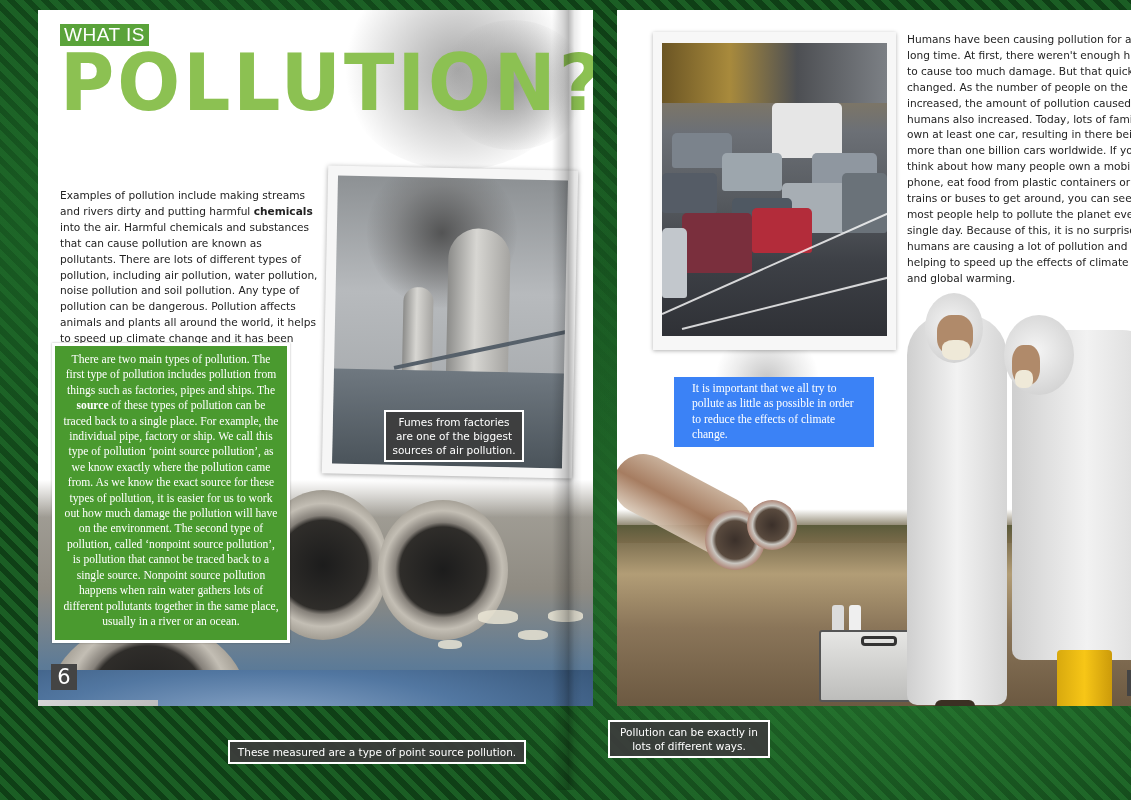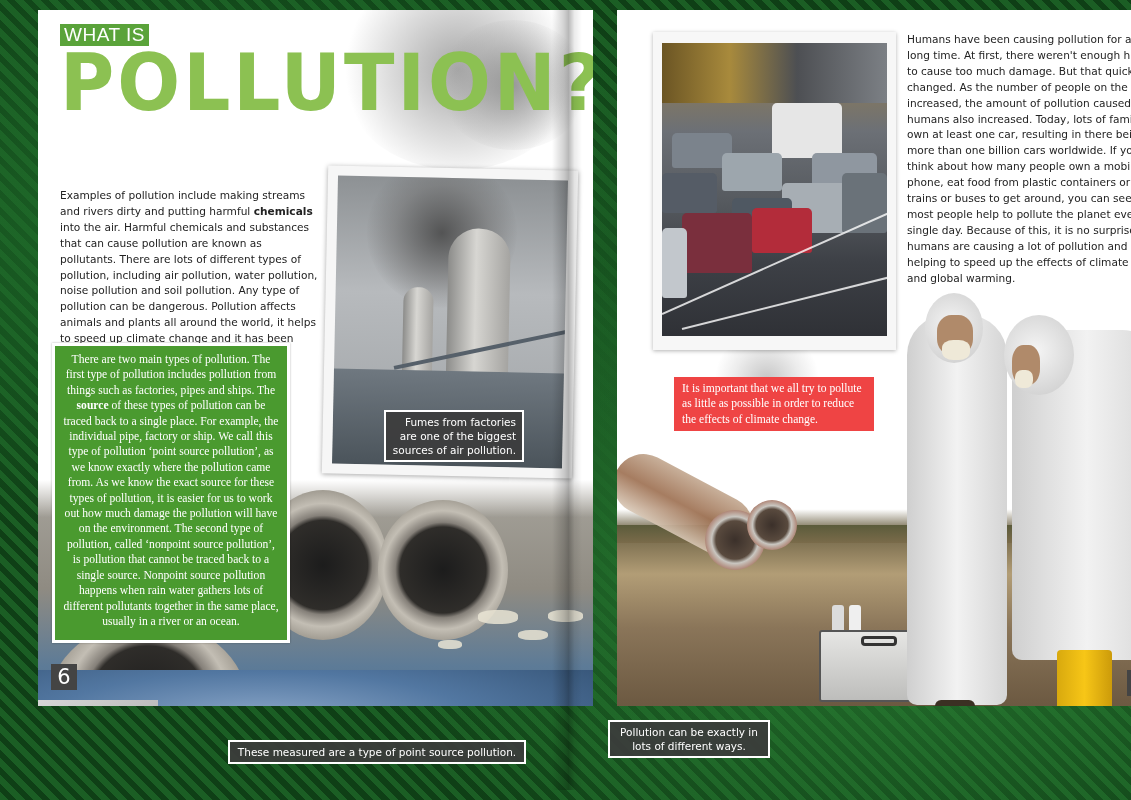--- a/index.html
+++ b/index.html
@@ -69,21 +69,21 @@
     position: absolute; left: 0; bottom: 0; width: 100%; height: 95px;
     background: linear-gradient(180deg, #6f7880 0%, #4b545b 100%);
   }
   .rail { position: absolute; left: 60px; bottom: 95px; width: 200px; height: 4px; background: #56606a; transform: rotate(-13deg); transform-origin: left; }
 
   .caption {
     position: absolute; background: rgba(60,60,60,0.92); color: #fff; border: 2px solid #fff;
     font-family: "DejaVu Sans", sans-serif; font-size: 10.5px; line-height: 14px; text-align: center;
     padding: 3px 6px; z-index: 15;
   }
-  .cap-fumes { left: 384px; top: 410px; width: 140px; text-align: right; }
+  .cap-fumes { left: 384px; top: 410px; width: 140px; }
   .cap-tunnels { left: 228px; top: 740px; width: 298px; white-space: nowrap; }
   .cap-measure { left: 608px; top: 720px; width: 162px; }
 
   
   .tunnel-scene {
     position: absolute; left: 0; top: 470px; width: 555px; height: 310px; overflow: hidden;
     background:
       linear-gradient(180deg, rgba(255,255,255,1) 0%, rgba(255,255,255,0) 12%),
       linear-gradient(180deg, #a7a49c 0%, #8f8b82 35%, #5d7b97 60%, #4c6d8d 80%, #3b5876 100%);
   }
@@ -115,22 +115,22 @@
   .photo-traffic .img {
     position: relative; width: 100%; height: 100%; overflow: hidden;
     background: linear-gradient(180deg, #5a4a2a 0%, #8a7a5a 12%, #6c7076 30%, #55595e 55%, #3d4046 75%, #2f3136 100%);
   }
   .car { position: absolute; border-radius: 5px 5px 3px 3px; }
   .lane {
     position: absolute; height: 2px; background: rgba(255,255,255,0.8); transform-origin: left;
   }
   .body-right { left: 290px; top: 22px; width: 264px; }
   .green-note {
-    position: absolute; left: 57px; top: 367px; width: 200px; background: #ef4444; color: #fff;
-    font-family: "Liberation Serif", serif; font-size: 11.6px; line-height: 15.4px; padding: 4px 8px; z-index: 12;
+    position: absolute; left: 57px; top: 367px; width: 200px; background: #3b82f6; color: #fff;
+    font-family: "Liberation Serif", serif; font-size: 11.6px; line-height: 15.4px; padding: 4px 18px; z-index: 12;
   }
   .field-scene {
     position: absolute; left: 0; top: 420px; width: 552px; height: 360px; overflow: hidden;
     background: linear-gradient(180deg, rgba(255,255,255,1) 0%, rgba(255,255,255,0) 22%, #6e6346 28%, #b29d76 40%, #8a7559 55%, #6e5b43 75%, #544433 100%);
   }
   .hill { position: absolute; left: 0; top: 95px; width: 100%; height: 18px; background: linear-gradient(180deg, #5b5b3b, #7a6b4a); }
   .exhaust {
     position: absolute; border-radius: 50%;
     background: radial-gradient(circle, #3b302a 0%, #594a3e 45%, #c9c6c0 55%, #b0897a 70%, rgba(176,137,122,0) 75%);
   }

